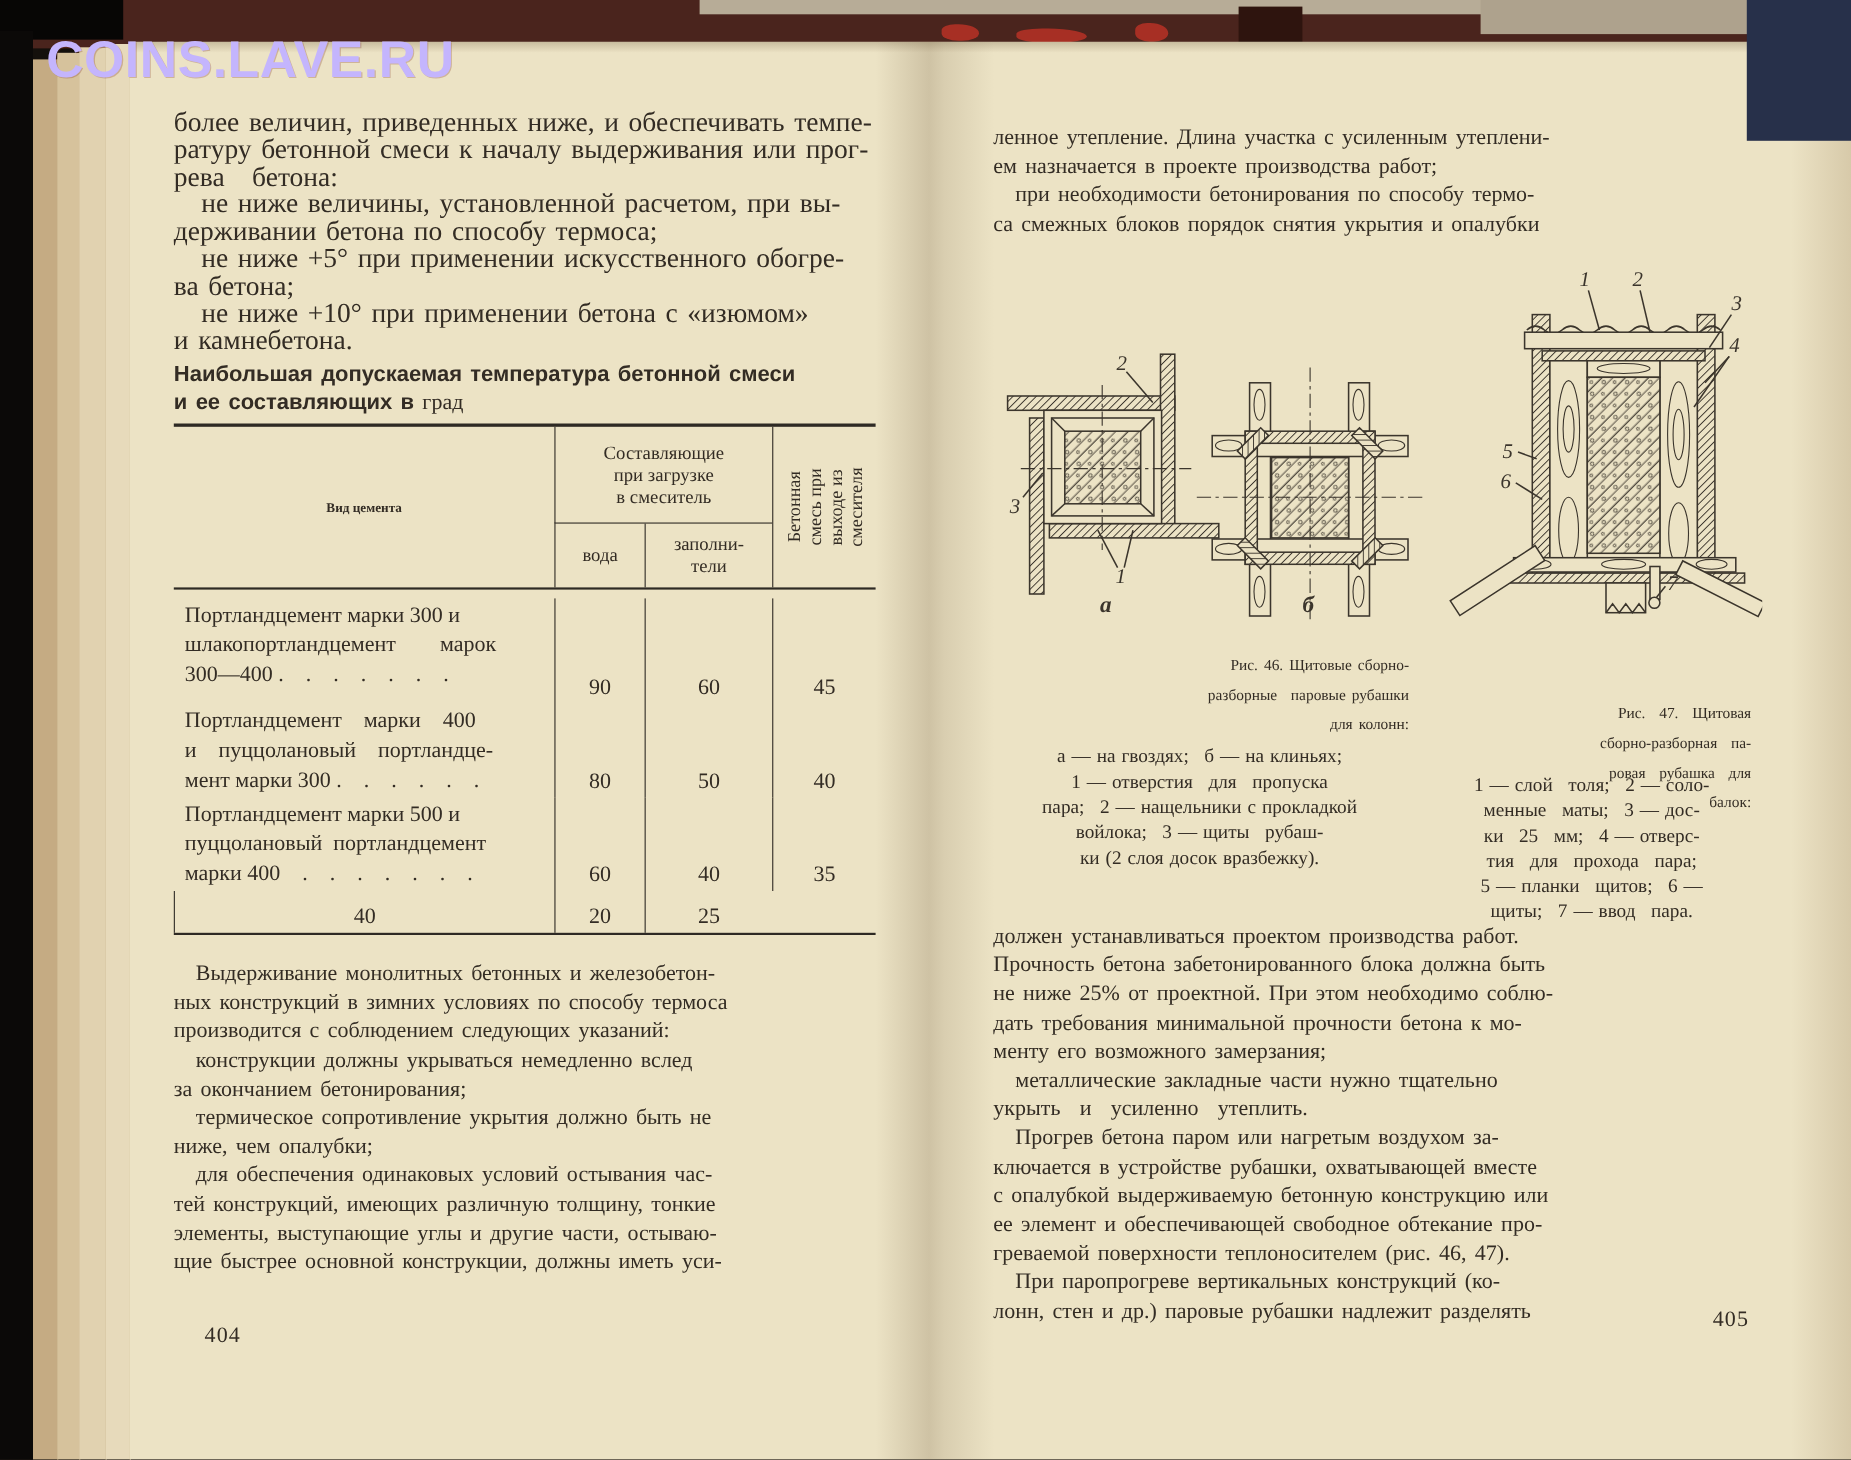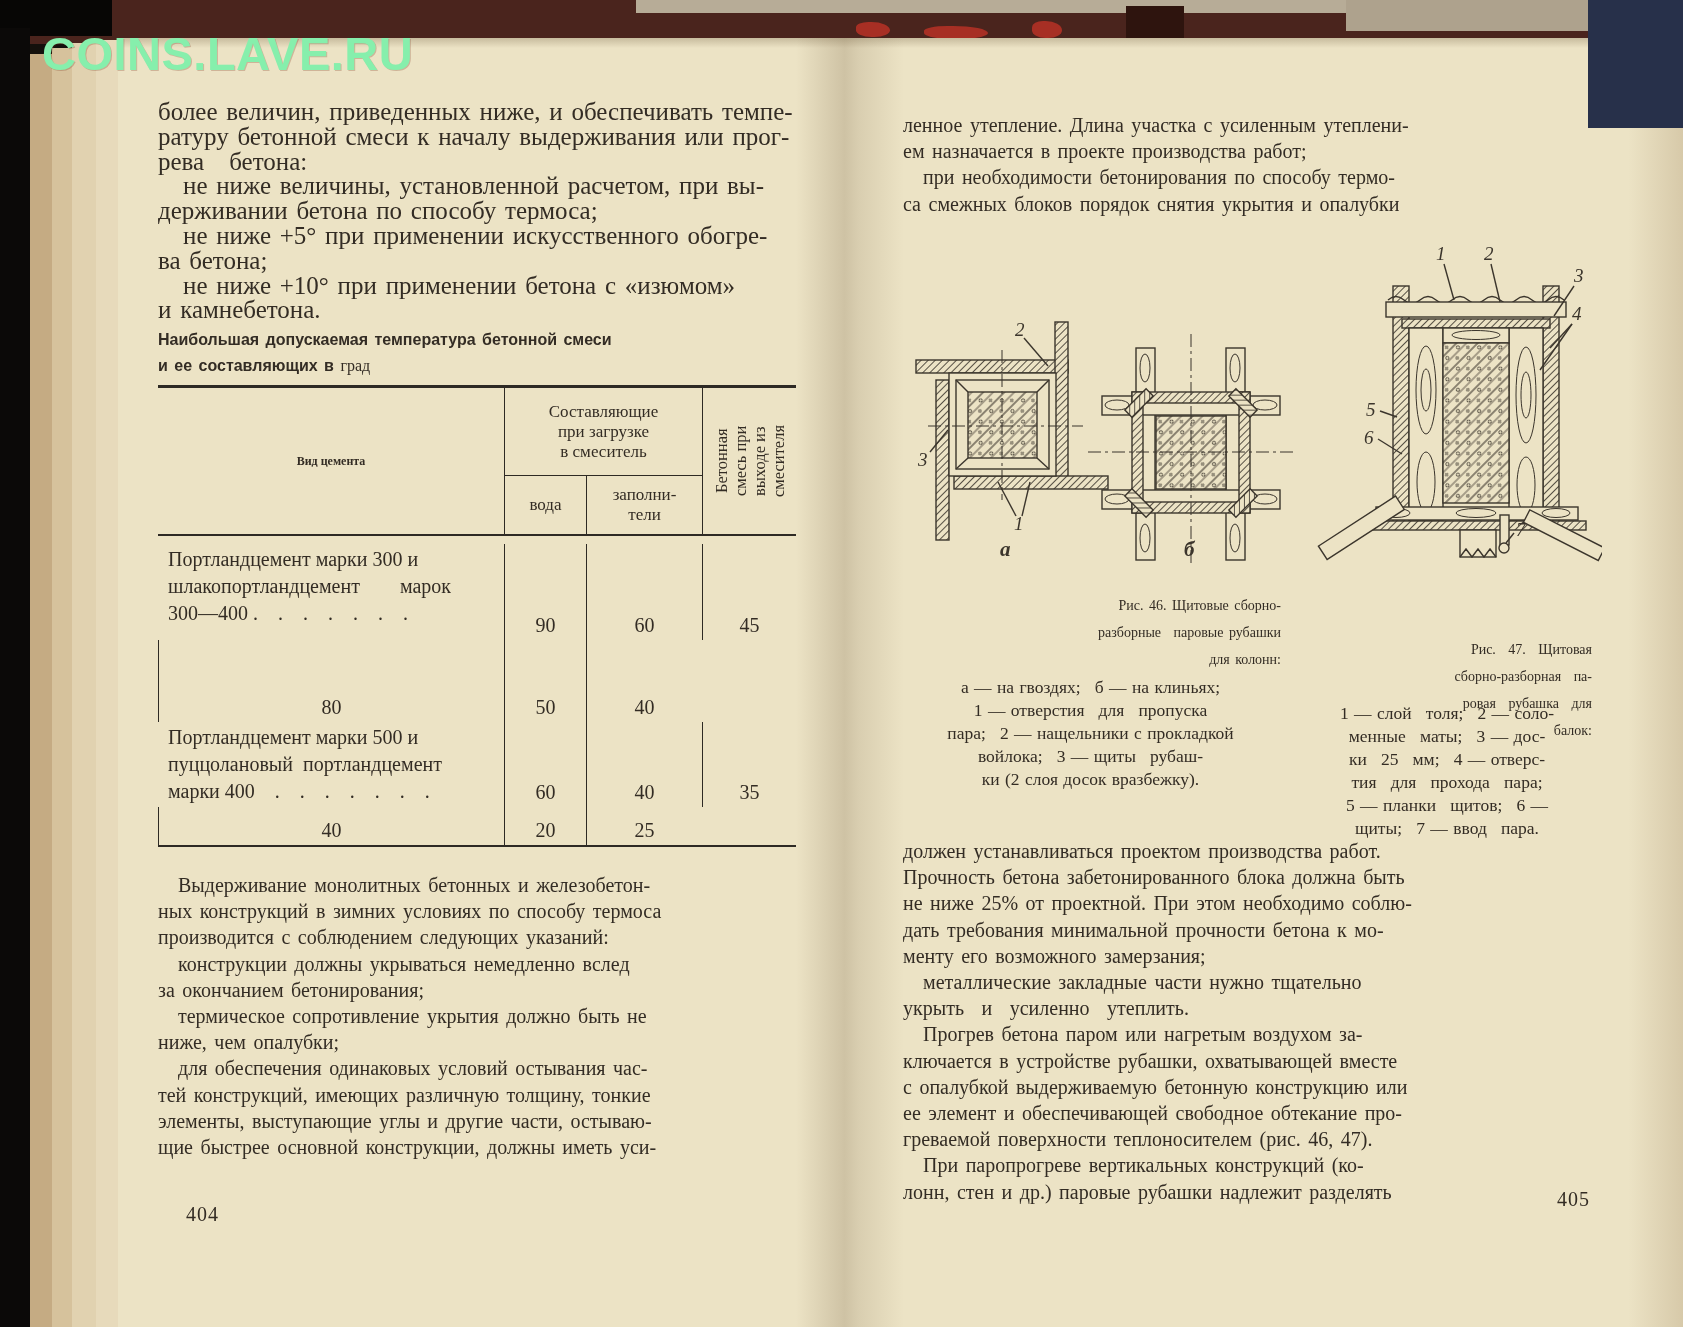--- a/index.html
+++ b/index.html
@@ -21,26 +21,26 @@
   .edge3{left:72px;top:43px;width:24px;height:1284px;background:#e1d2b0;border-right:1px solid #c0a97f;}
   .edge4{left:96px;top:40px;width:22px;height:1287px;background:#e7dabb;border-right:1px solid #cbb68c;}
   .page{left:118px;top:38px;width:1565px;height:1289px;background:#ece3c5;}
   .gutter{left:796px;top:38px;width:108px;height:1289px;
           background:linear-gradient(90deg,rgba(101,78,48,0) 0%,rgba(101,78,48,.22) 45%,rgba(101,78,48,.14) 58%,rgba(101,78,48,0) 100%);}
   .right-shade{left:1628px;top:128px;width:55px;height:1199px;
           background:linear-gradient(90deg,rgba(140,110,70,0) 0%,rgba(140,110,70,.22) 100%);}
   .top-shade{left:118px;top:38px;width:1478px;height:10px;background:linear-gradient(180deg,rgba(90,70,40,.25),rgba(90,70,40,0));}
   
   .watermark{left:42px;top:26px;font-family:"Liberation Sans",sans-serif;font-weight:bold;
-             font-size:47px;letter-spacing:.5px;color:#86efac;text-shadow:1px 1px 0 rgba(120,40,20,.25);}
+             font-size:47px;letter-spacing:.5px;color:#c4b5fd;text-shadow:1px 1px 0 rgba(120,40,20,.25);}
   
   .lines{white-space:pre-line;}
   .body-text{font-size:25px;line-height:24.8px;word-spacing:2.5px;}
   .body-text2{font-size:20px;line-height:26.2px;word-spacing:2.5px;}
-  .tbl-title{font-family:"Liberation Sans",sans-serif;font-weight:bold;font-size:16px;line-height:26px;word-spacing:2px;}
+  .tbl-title{font-family:"Liberation Sans",sans-serif;font-weight:bold;font-size:20px;line-height:26px;word-spacing:2px;}
   .tbl-title .reg{font-family:"Liberation Serif",serif;font-weight:normal;}
   .pn{font-size:20px;letter-spacing:1px;}
   
   .ctable{left:158px;top:385px;width:638px;border-top:3.5px solid #2e2a24;border-bottom:2px solid #2e2a24;}
   .thead{display:grid;grid-template-columns:346px 82px 116px 94px;grid-template-rows:88px 58px;
          grid-template-areas:"cement group group out" "cement water agg out";border-bottom:2.2px solid #2e2a24;}
   .thead .cell{display:flex;align-items:center;justify-content:center;text-align:center;}
   .c-cement{grid-area:cement;font-size:12px;font-weight:bold;}
   .c-group{grid-area:group;border-left:1.8px solid #2e2a24;border-bottom:1.5px solid #2e2a24;font-size:17px;line-height:20px;}
   .c-water{grid-area:water;border-left:1.8px solid #2e2a24;font-size:17px;}
@@ -123,20 +123,23 @@
     </div>
     <div class="trow r1">
       <div class="name">Портландцемент марки 300 и
 шлакопортландцемент    марок
 300—400 .  .  .  .  .  .  .</div>
       <div class="num n2">90</div>
       <div class="num n3">60</div>
       <div class="num n4">45</div>
     </div>
     <div class="trow r2">
+      <div class="name">Портландцемент  марки  400
+и  пуццолановый  портландце-
+мент марки 300 .  .  .  .  .  .</div>
       <div class="num n2">80</div>
       <div class="num n3">50</div>
       <div class="num n4">40</div>
     </div>
     <div class="trow r3">
       <div class="name">Портландцемент марки 500 и
 пуццолановый портландцемент
 марки 400  .  .  .  .  .  .  .</div>
       <div class="num n2">60</div>
       <div class="num n3">40</div>

